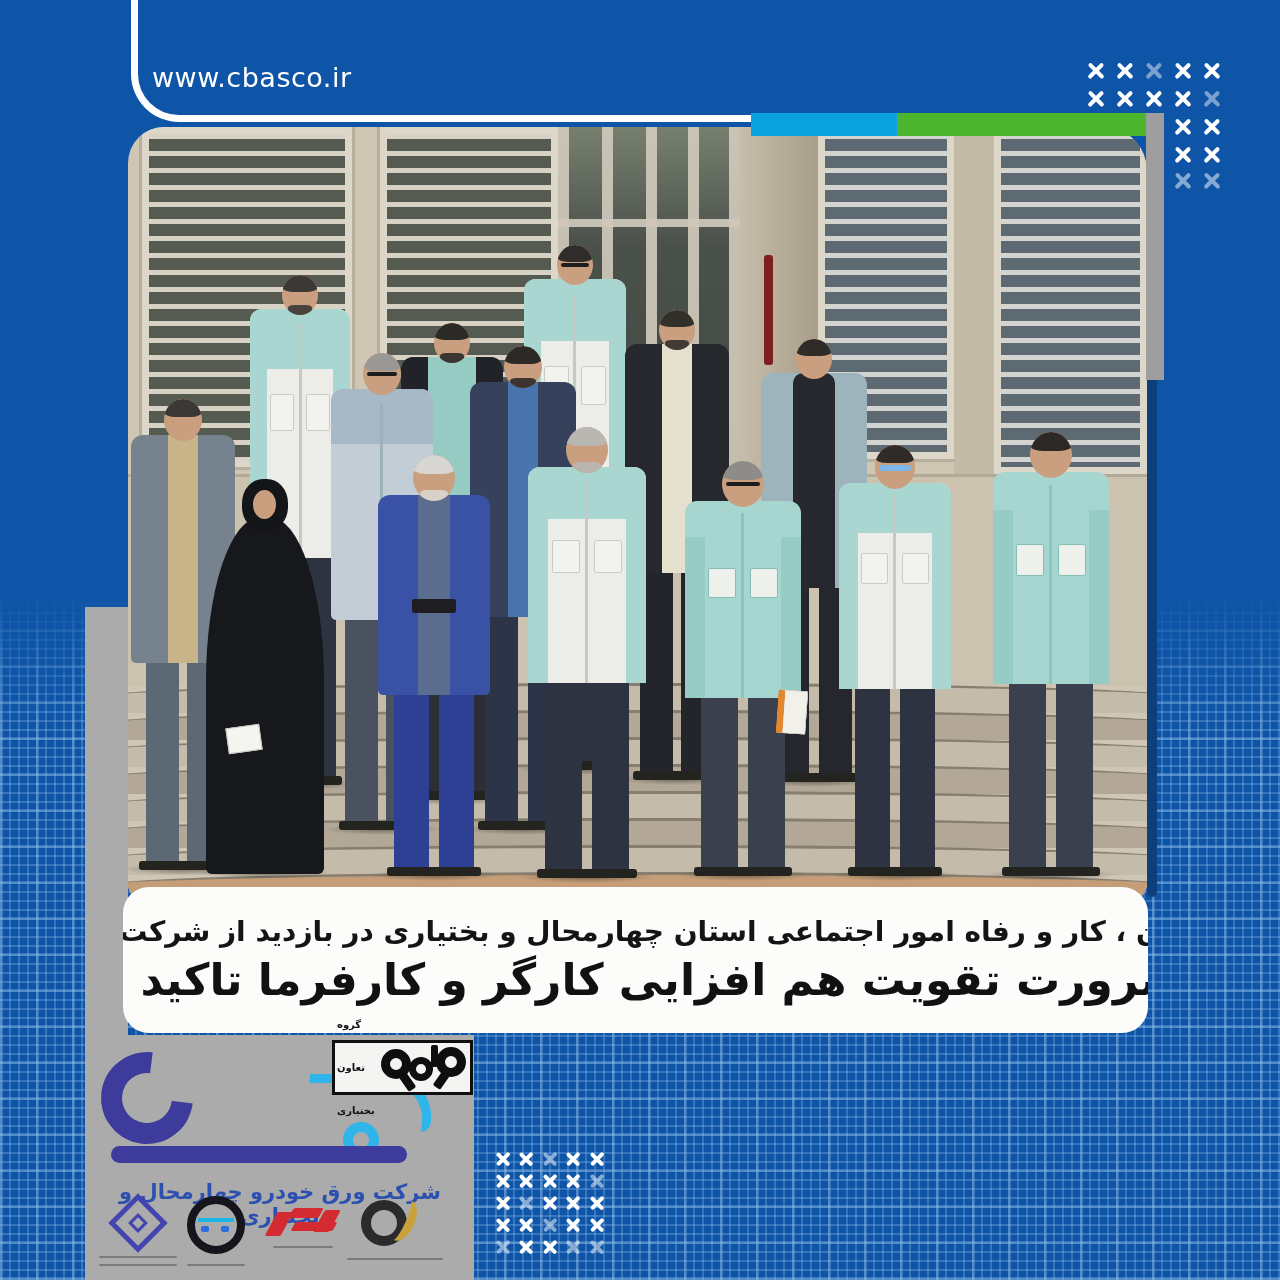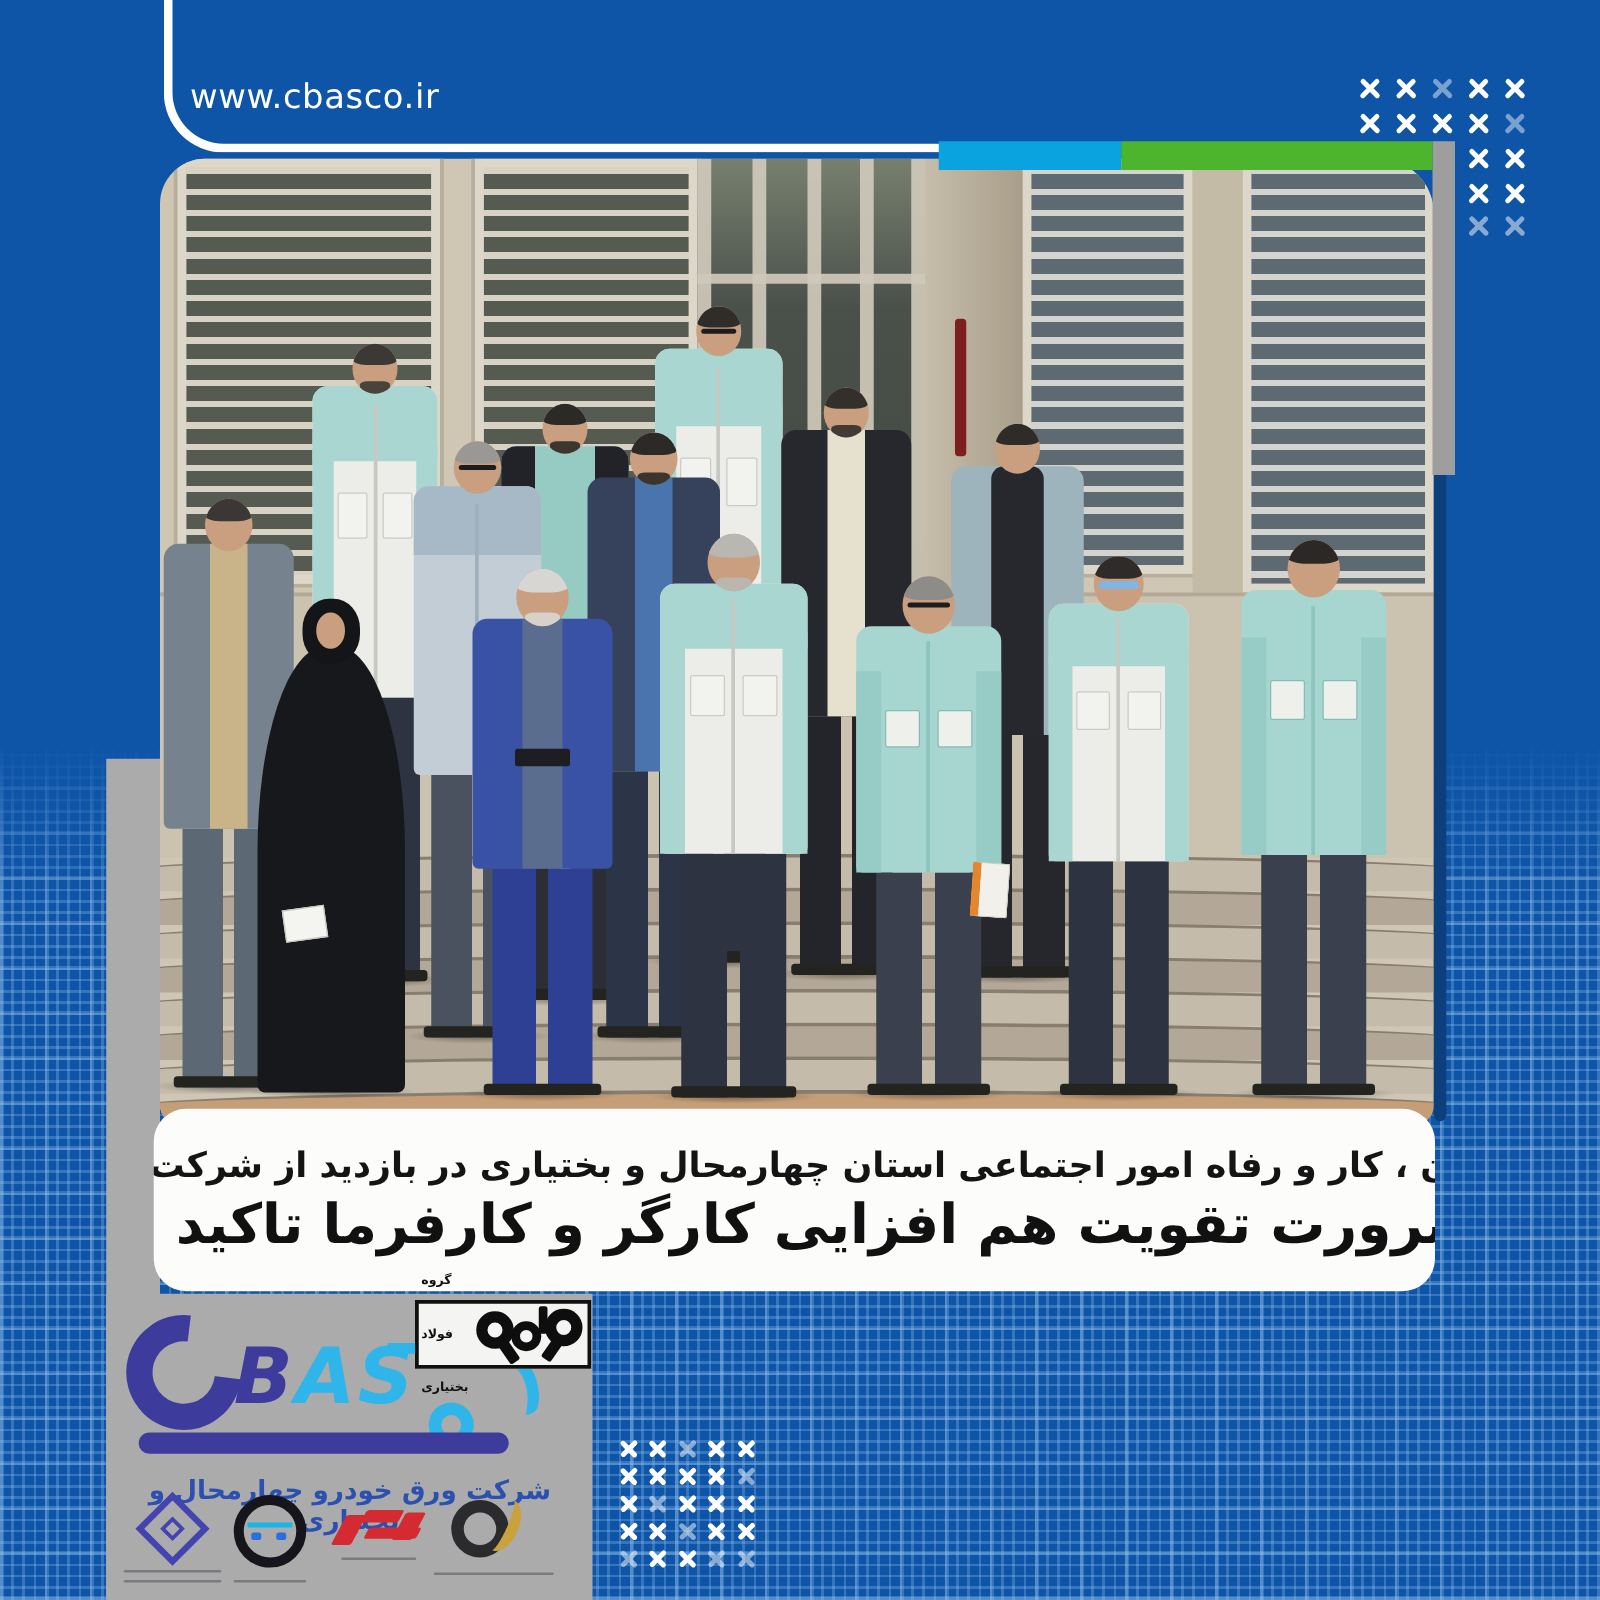--- a/index.html
+++ b/index.html
@@ -372,32 +372,31 @@
       <div class="x" style="left: 590px; top: 1240px; width: 14px; height: 14px; opacity: 0.5;"></div>
     </div>
 
   <div class="banner abs">
     <div class="l1">مدیر کل تعاون ، کار و رفاه امور اجتماعی استان چهارمحال و بختیاری در بازدید از شرکت ورق خودرو :</div>
     <div class="l2">بر ضرورت تقویت هم افزایی کارگر و کارفرما تاکید نمود</div>
   </div>
 
   <div class="abs cbas-logo">
     <div class="cbas-c"></div>
-    <div class="cbas-word">BAS</div>
     <div class="car-roof"></div>
     <div class="car-wheel"></div>
     <div class="cbas-underline"></div>
   </div>
 
   <div class="abs company-name">شرکت ورق خودرو چهارمحال و بختیاری</div>
 
   <div class="abs msc-box">
     <div class="msc-text">
       <span>گروه</span>
-      <span>فولاد</span>
+      <span>تعاون</span>
       <span>بختیاری</span>
     </div>
     <div class="msc-mark">
       <div class="mk" style="right:2px;top:2px;width:30px;height:30px;"></div>
       <div class="mk-t" style="right:22px;top:26px;width:9px;height:18px;transform:rotate(35deg);"></div>
       <div class="mk" style="left:28px;top:12px;width:24px;height:24px;border-width:7px;"></div>
       <div class="mk-t" style="left:50px;top:0;width:7px;height:22px;"></div>
       <div class="mk" style="left:0;top:4px;width:30px;height:30px;"></div>
       <div class="mk-t" style="left:22px;top:28px;width:9px;height:18px;transform:rotate(-35deg);"></div>
     </div>

